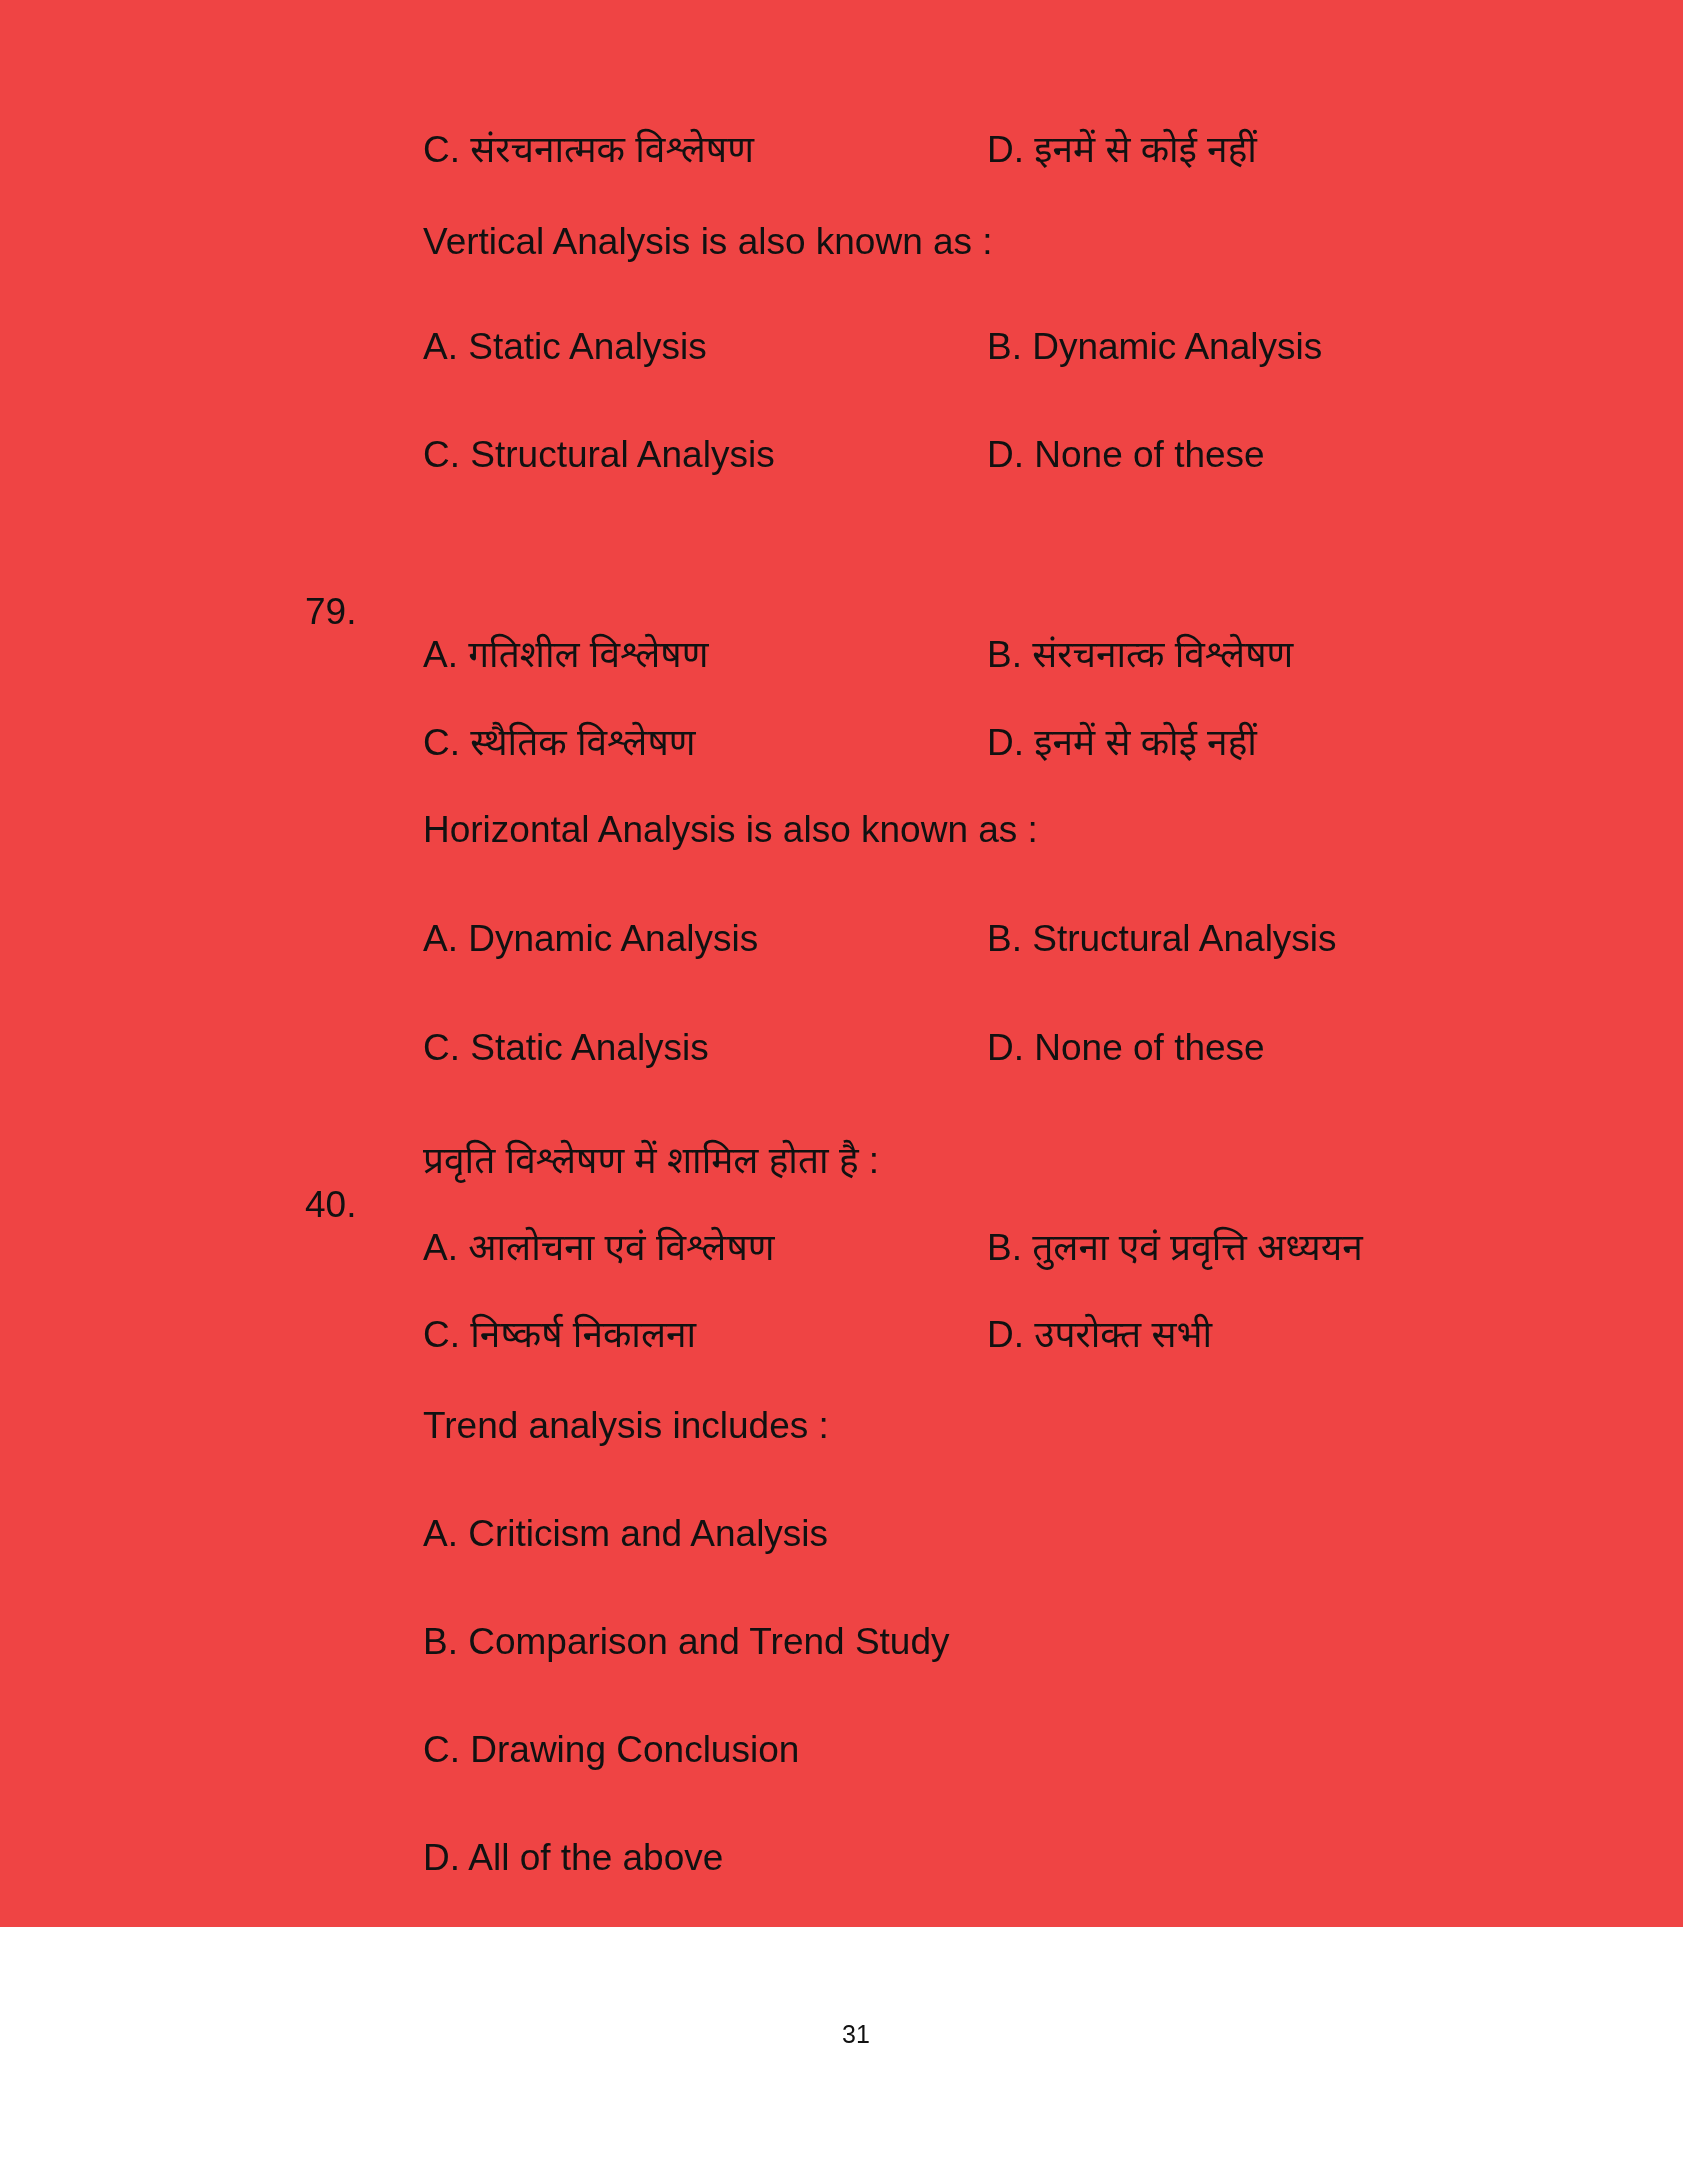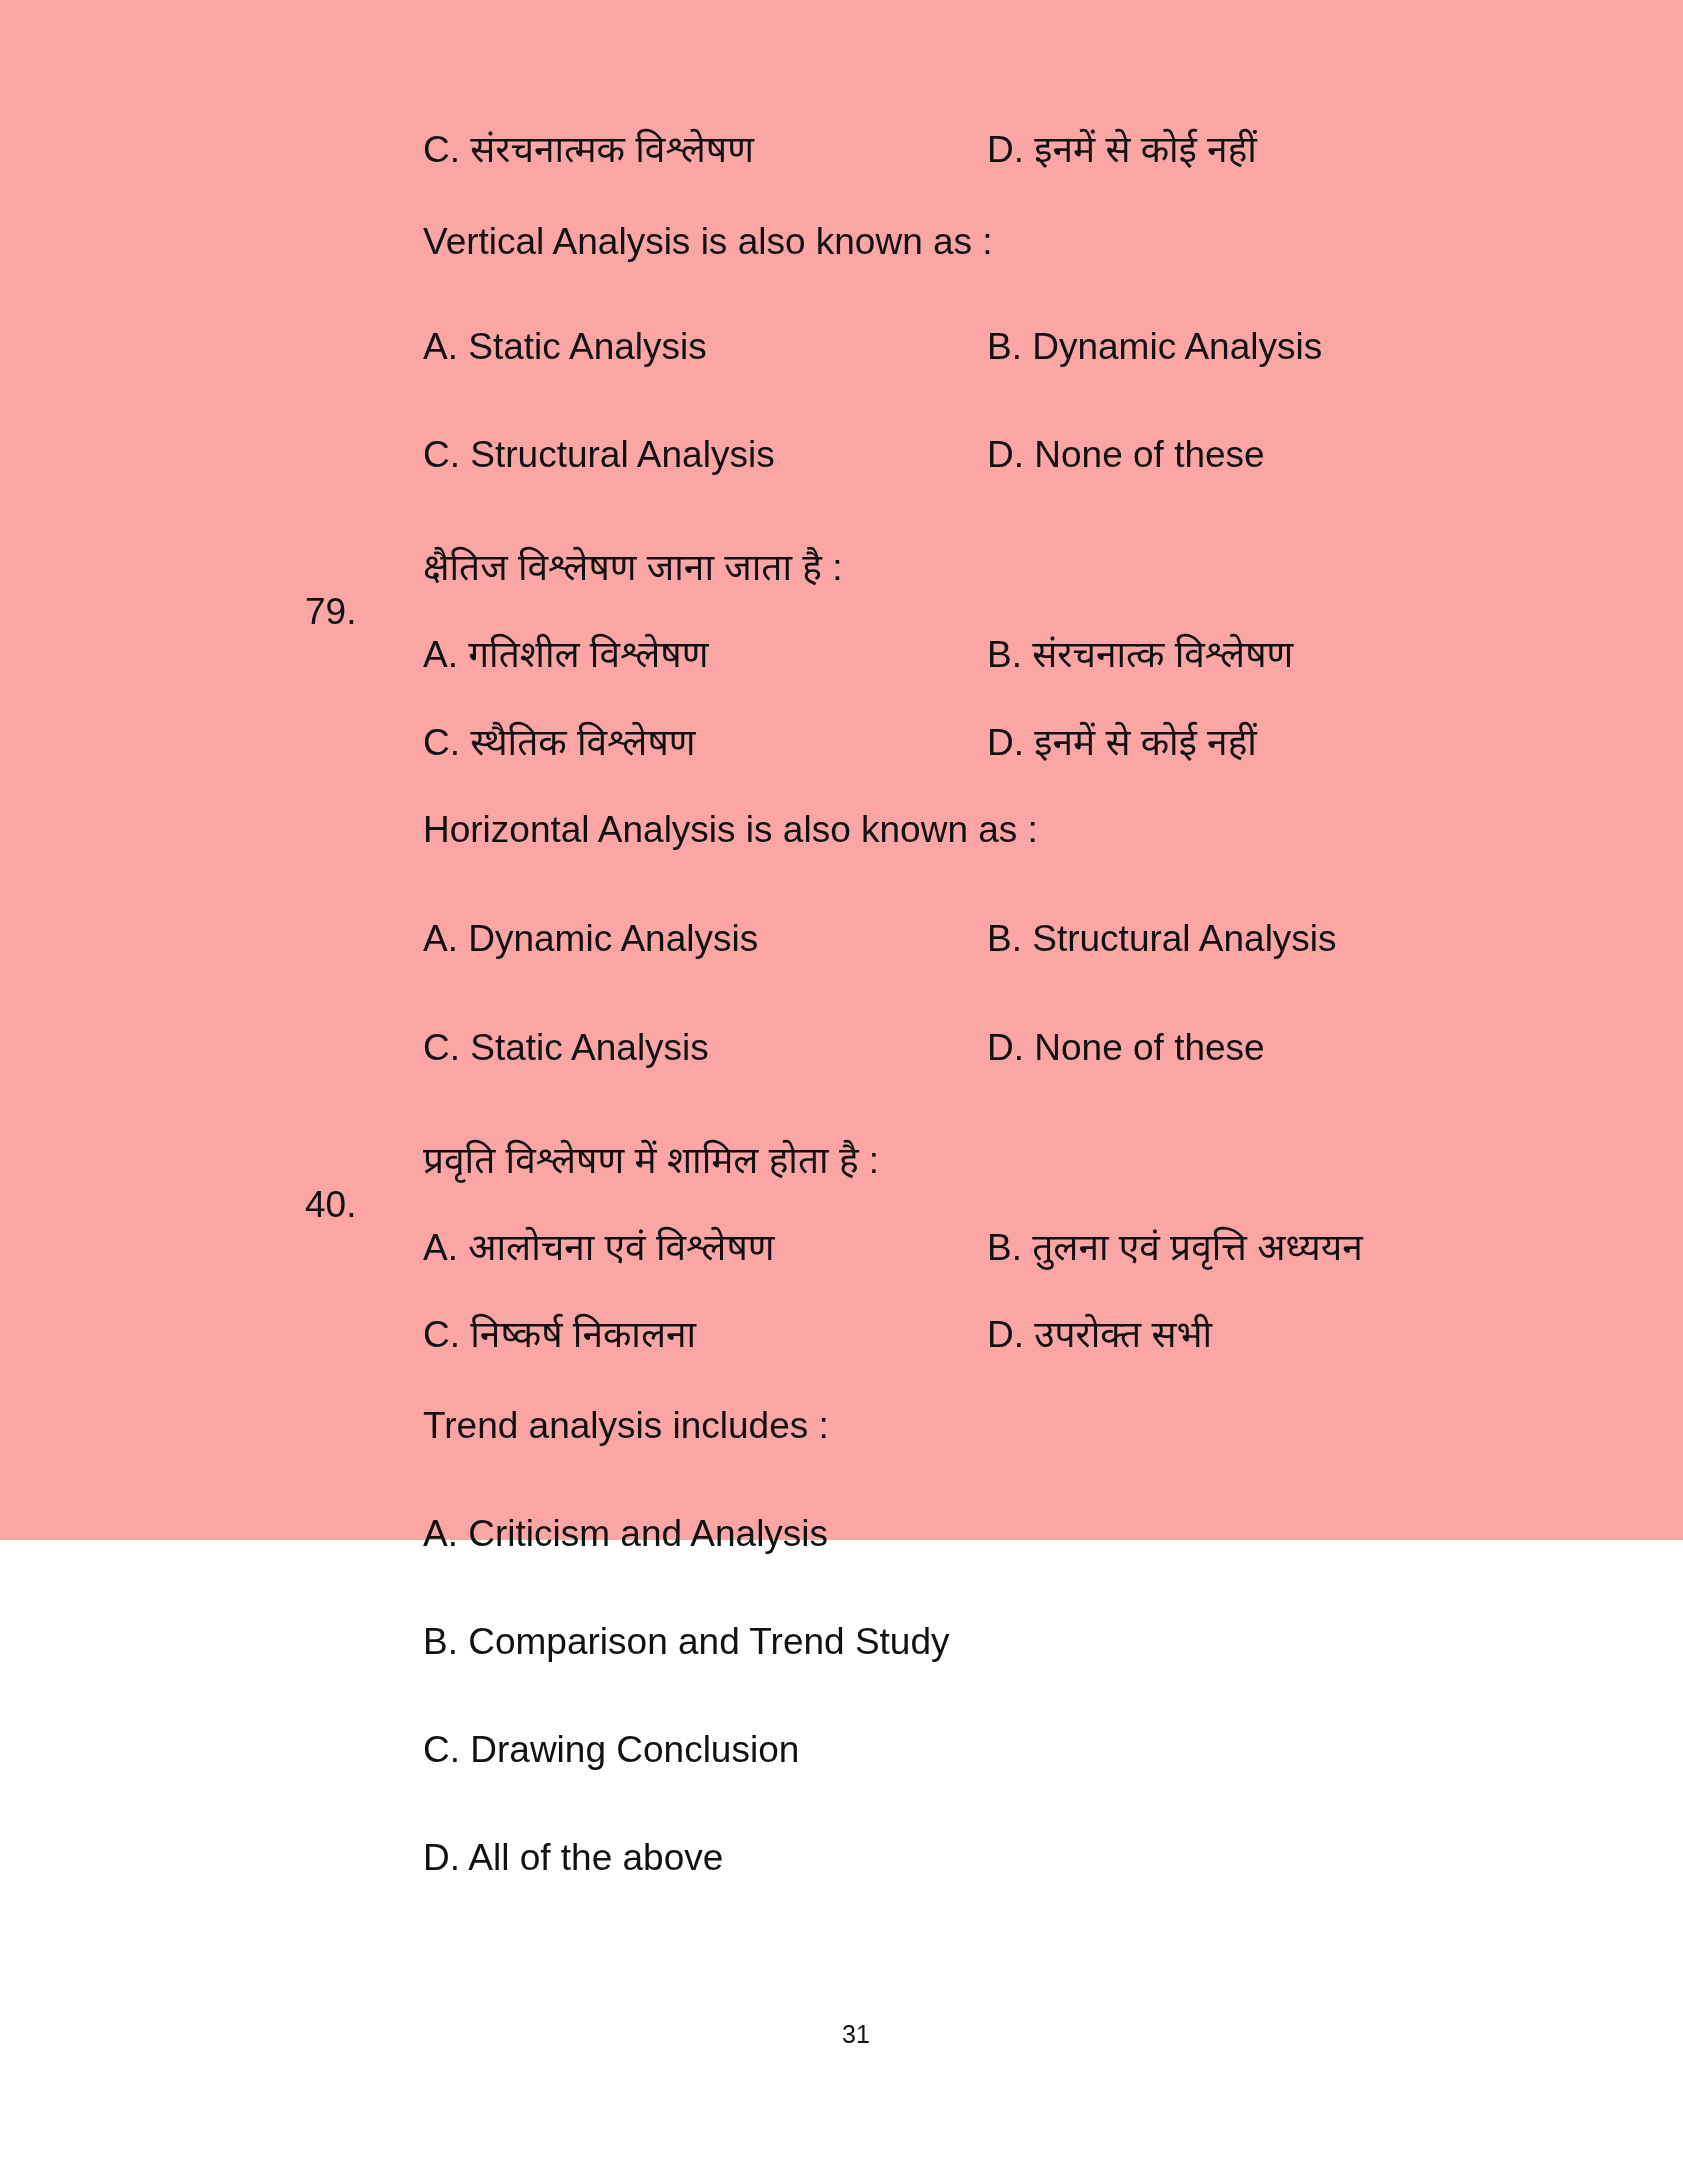--- a/index.html
+++ b/index.html
@@ -1,17 +1,17 @@
 <!DOCTYPE html>
 <html><head>
 <meta charset="utf-8">
 <style>
   html, body { margin: 0; padding: 0; background: #ffffff; }
   body { width: 1683px; height: 2178px; position: relative; overflow: hidden; }
-  .page { position: absolute; left: 0; top: 0; width: 1683px; height: 1540px; background: #fca5a5; }
+  .page { position: absolute; left: 0; top: 0; width: 1683px; height: 1927px; background: #ef4444; }
   .line {
     position: absolute;
     font-family: "Liberation Sans", "DejaVu Sans", sans-serif;
     font-size: 37px;
     line-height: 1;
     color: #111111;
     white-space: nowrap;
   }
   .qnum { left: 305px; margin-top: 44px; }
   .col-left { left: 423px; }
@@ -34,21 +34,20 @@
 
   <div class="line col-left" style="top:223px">Vertical Analysis is also known as :</div>
 
   <div class="line col-left" style="top:328px">A. Static Analysis</div>
   <div class="line col-right" style="top:328px">B. Dynamic Analysis</div>
 
   <div class="line col-left" style="top:436px">C. Structural Analysis</div>
   <div class="line col-right" style="top:436px">D. None of these</div>
 
   <div class="line qnum" style="top:549px">79.</div>
-  <div class="line col-left" style="top:549px">क्षैतिज विश्लेषण जाना जाता है :</div>
 
   <div class="line col-left" style="top:636px">A. गतिशील विश्लेषण</div>
   <div class="line col-right" style="top:636px">B. संरचनात्क विश्लेषण</div>
 
   <div class="line col-left" style="top:724px">C. स्थैतिक विश्लेषण</div>
   <div class="line col-right" style="top:724px">D. इनमें से कोई नहीं</div>
 
   <div class="line col-left" style="top:811px">Horizontal Analysis is also known as :</div>
 
   <div class="line col-left" style="top:920px">A. Dynamic Analysis</div>

